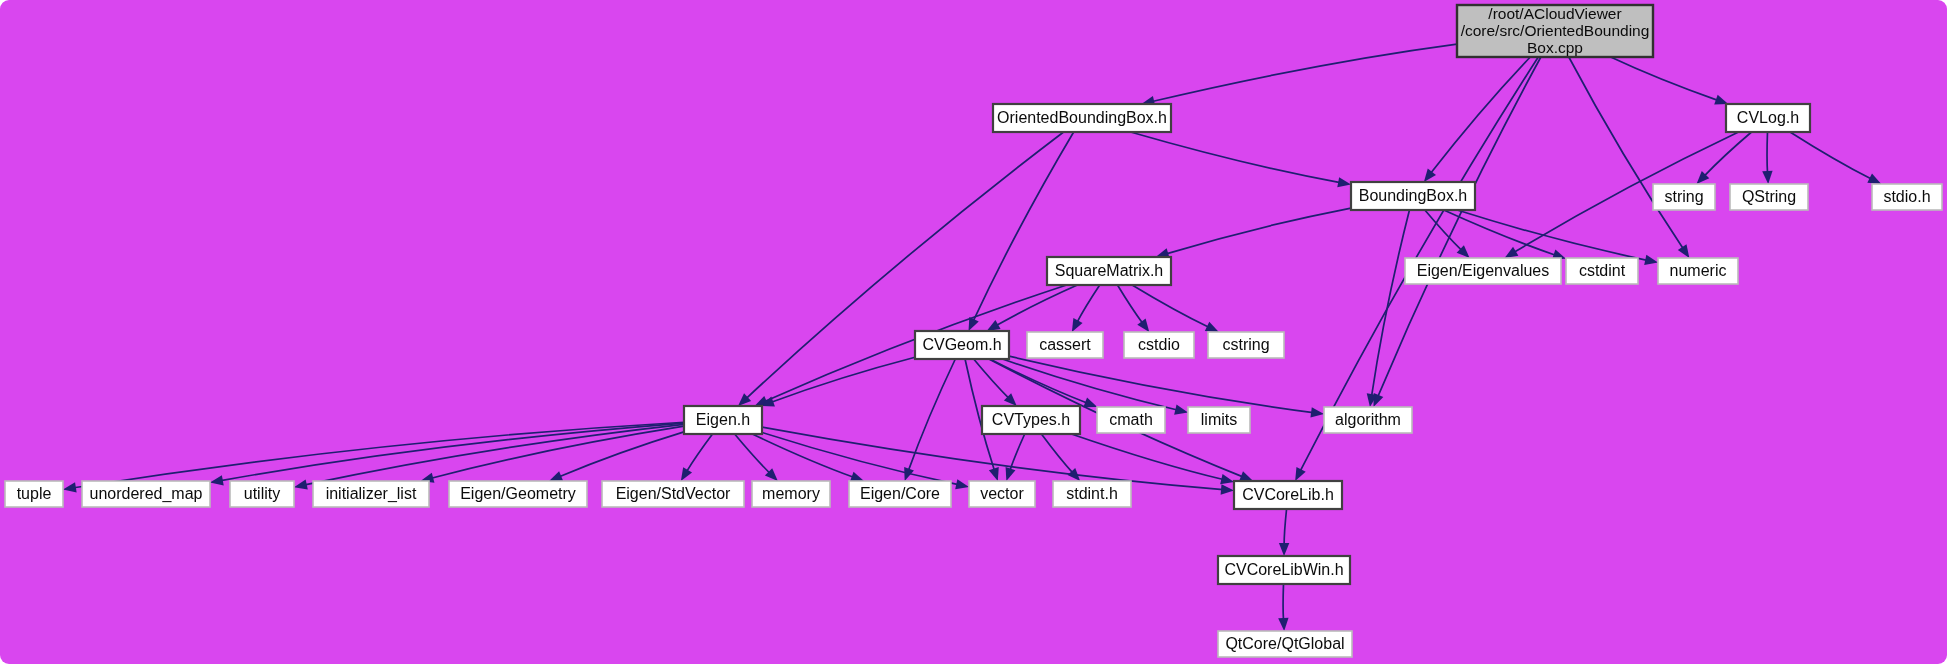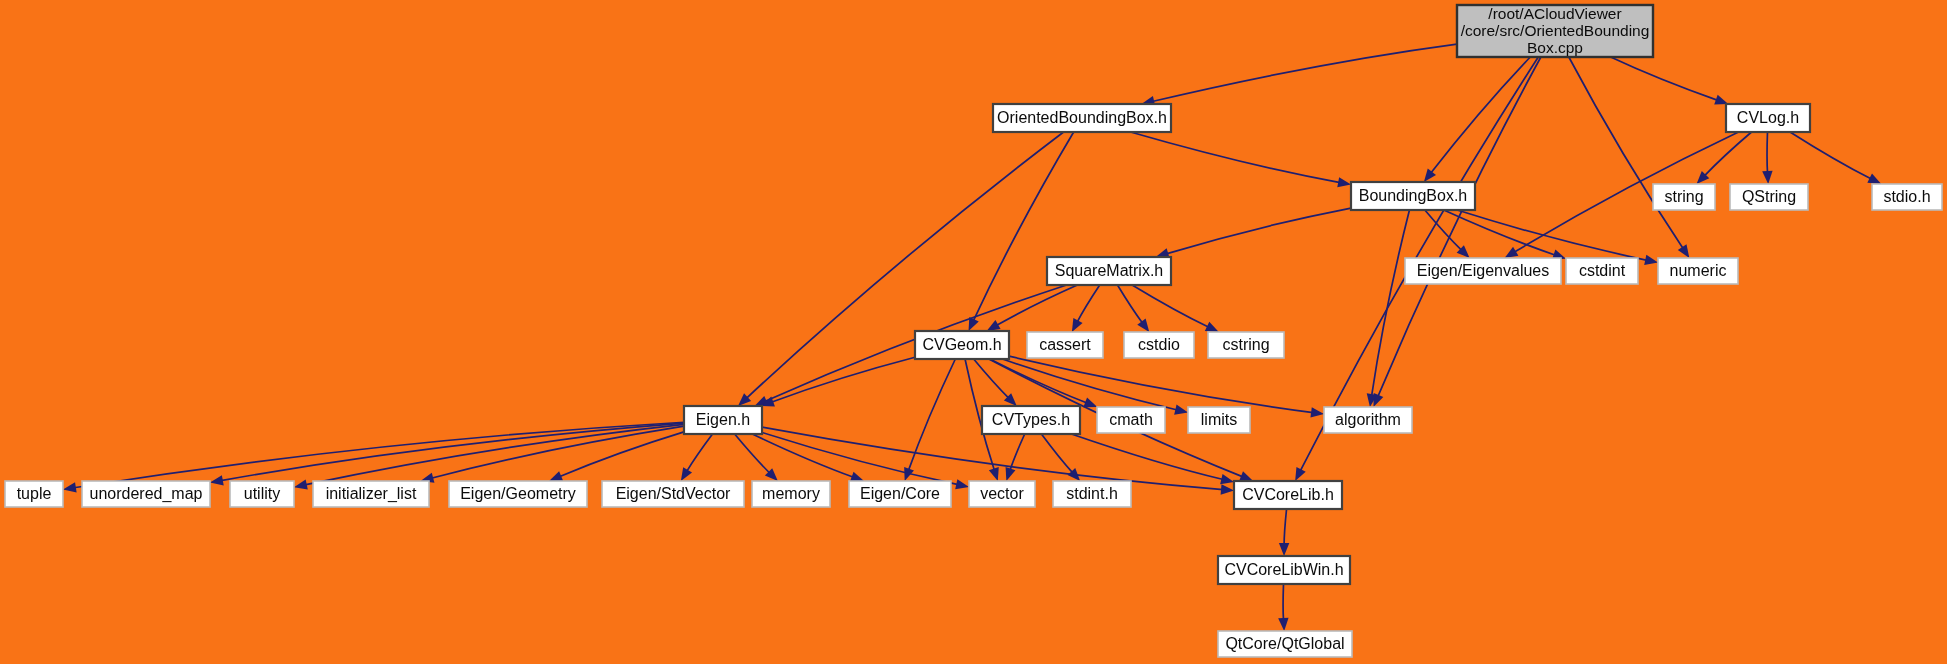--- a/index.html
+++ b/index.html
@@ -1,17 +1,17 @@
 <!DOCTYPE html>
 <html><head>
 <meta charset="utf-8">
 <style>
   html,body{margin:0;padding:0;background:#ffffff;}
   body{font-family:"Liberation Sans","DejaVu Sans",sans-serif;}
-  #graph-wrap{position:relative;width:1947px;height:664px;background:#f97316;overflow:hidden;}
+  #graph-wrap{position:relative;width:1947px;height:664px;background:#d946ef;overflow:hidden;border-radius:9px;}
   svg#graph{position:absolute;left:0;top:0;width:1947px;height:664px;display:block;}
   .node-rect{fill:#ffffff;stroke:#bbbbbb;stroke-width:1.6;}
   .node-rect.bold{stroke:#404040;stroke-width:2.2;}
   .node-rect.root{fill:#bfbfbf;stroke:#303030;stroke-width:2.4;}
   .node-label{font-family:"Liberation Sans","DejaVu Sans",sans-serif;font-size:16px;fill:#0b0b0b;text-anchor:middle;dominant-baseline:middle;}
   .node-label.small{font-size:15.5px;}
   .edge{fill:none;stroke:#1f1f70;stroke-width:1.7;}
   .arrow-head{fill:#1f1f70;}
   .node-hit{cursor:pointer;}
 </style>

